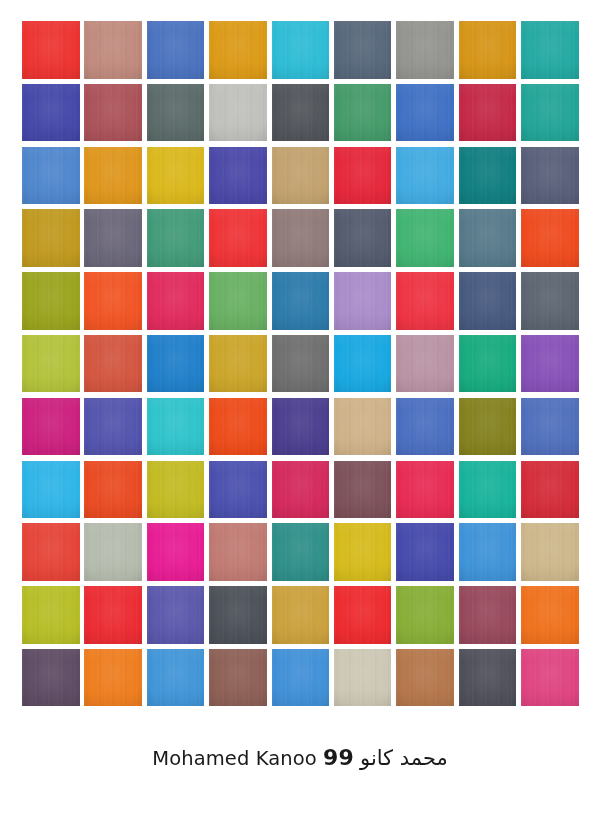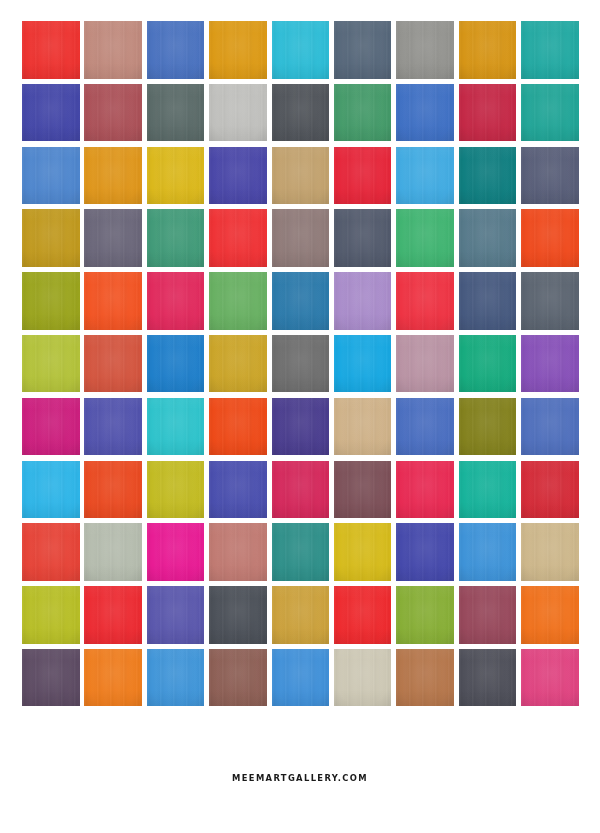--- a/index.html
+++ b/index.html
@@ -221,16 +221,18 @@
       <div class="swatch" style="background-color: rgb(64, 149, 216);"></div>
       <div class="swatch" style="background-color: rgb(141, 95, 85);"></div>
       <div class="swatch" style="background-color: rgb(64, 144, 216);"></div>
       <div class="swatch" style="background-color: rgb(205, 200, 181);"></div>
       <div class="swatch" style="background-color: rgb(181, 118, 75);"></div>
       <div class="swatch" style="background-color: rgb(78, 79, 89);"></div>
       <div class="swatch" style="background-color: rgb(224, 68, 129);"></div>
     </div>
 
   <div id="caption">
-    <div id="gallery-url">MEEMARTGALLERY.COM</div>
+    <div id="artist-title">
+      <span class="latin-name">Mohamed Kanoo</span><span> </span><span class="edition-number">99</span><span> </span><span class="arabic-name">محمد كانو</span>
+    </div>
   </div>
 
 </div>
 
 </body></html>

